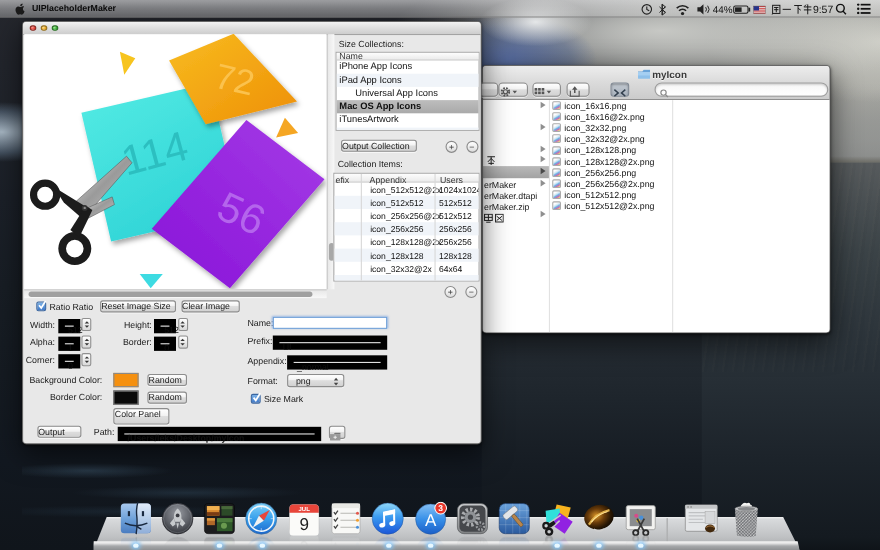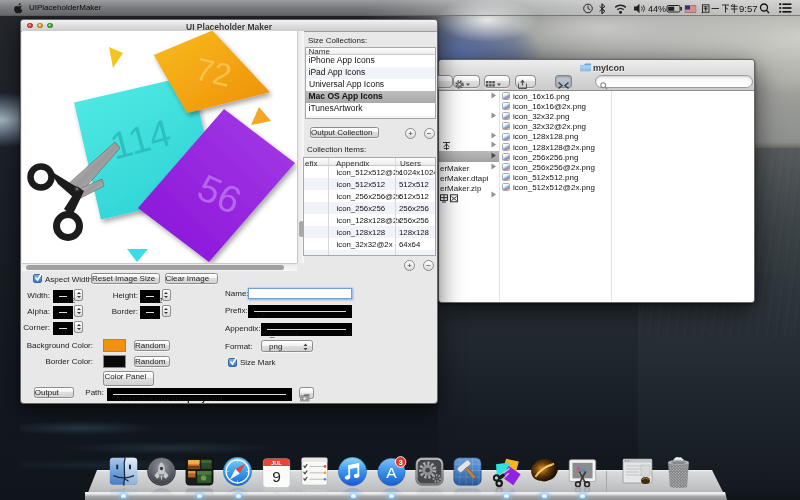--- a/index.html
+++ b/index.html
@@ -17,21 +17,21 @@
 #sea-right{position:absolute;left:610px;top:148px;width:190px;height:352px;background:linear-gradient(180deg,#575b5d 0px,#4a5053 35px,#3b4347 80px,#2f373d 140px,#262e35 200px,#1c232a 270px,#141a20 340px,#0f1419 352px)}
 #sea-right:after{content:"";position:absolute;left:0;right:0;top:0;height:190px;background:repeating-linear-gradient(98deg,rgba(190,160,120,0.018) 0 2px,rgba(0,0,0,0.022) 2px 5px,rgba(0,0,0,0) 5px 9px)}
 #horizon{position:absolute;left:610px;top:142px;width:190px;height:8px;background:linear-gradient(180deg,rgba(110,110,105,0),#72726c 60%,#575b5d)}
 #sea-mid{position:absolute;left:438px;top:303px;width:200px;height:197px;background:linear-gradient(180deg,#262d34 0,#1e252c 60px,#161c23 120px,#0f141a 197px)}
 #streaks{position:absolute;left:20px;top:400px;width:420px;height:100px;background:
  radial-gradient(110px 10px at 60px 28px,rgba(90,130,160,0.30),rgba(0,0,0,0) 70%),
  radial-gradient(150px 9px at 150px 48px,rgba(80,120,150,0.22),rgba(0,0,0,0) 70%),
  radial-gradient(180px 8px at 90px 65px,rgba(70,110,140,0.16),rgba(0,0,0,0) 70%);background-repeat:no-repeat}
 
 #menubar{position:absolute;left:0;top:0;width:800px;height:16px;background:linear-gradient(180deg,rgba(255,255,255,0.55),rgba(235,235,235,0.44) 50%,rgba(200,200,200,0.4));border-bottom:1px solid rgba(40,40,40,0.55);box-sizing:border-box}
-#menubar .t{position:absolute;top:3.2px;font-size:8px;font-weight:normal;color:#0a0a0a}
+#menubar .t{position:absolute;top:3.2px;font-size:8px;font-weight:bold;color:#0a0a0a}
 
 .win{position:absolute;border-radius:4px;box-shadow:0 8px 26px rgba(0,0,0,0.6),0 1px 3px rgba(0,0,0,0.5);background:#ececec;border:1px solid rgba(60,60,60,0.75);box-sizing:border-box}
 .aqua-btn{position:absolute;box-sizing:border-box;border:1px solid #8d8d8d;border-radius:2.5px;background:linear-gradient(180deg,#ffffff,#f2f2f2 45%,#dedede 50%,#d2d2d2);box-shadow:0 1px 0 rgba(255,255,255,0.6);color:#222}
 .fld{position:absolute;box-sizing:border-box;border:6px solid #000000;background:#fff;font-size:8px;line-height:8px;color:#111;padding:1px 0 0 3px;box-shadow:inset 0 1px 1px rgba(0,0,0,0.15);overflow:visible}
 .lbl{position:absolute;font-size:8px;color:#1a1a1a;white-space:nowrap}
 .rlb{position:absolute;font-size:8px;color:#1a1a1a;white-space:nowrap;text-align:right}
 .stp{position:absolute;width:9px;height:12px;border:1px solid #909090;border-radius:2px;background:linear-gradient(180deg,#fff,#d8d8d8);box-sizing:border-box}
 .stp:before{content:"";position:absolute;left:1.5px;top:2px;border-left:2px solid transparent;border-right:2px solid transparent;border-bottom:2.5px solid #333}
 .stp:after{content:"";position:absolute;left:1.5px;bottom:2px;border-left:2px solid transparent;border-right:2px solid transparent;border-top:2.5px solid #333}
 .chk{position:absolute;width:9px;height:9px;border-radius:2px;background:linear-gradient(180deg,#7db3e8,#3e78c8);border:1px solid #3a66a0;box-sizing:border-box}
@@ -149,21 +149,20 @@
       <div class="frow" style="top:91.9px"><span>icon_512x512@2x.png</span></div>
     </div>
   </div>
 </div>
 
 <div class="win" id="app" style="left:20px;top:19px;width:418px;height:385px;background:#e8e8e8">
   <div class="abs" style="left:0;top:0;width:416px;height:11px;border-radius:3px 3px 0 0;background:linear-gradient(180deg,#f2f2f2,#e0e0e0 45%,#cdcdcd);border-bottom:1px solid #9c9c9c"></div>
   <div class="abs" style="left:6.2px;top:2.7px;width:5.6px;height:5.6px;border-radius:3px;background:radial-gradient(circle at 35% 30%,#ffa8a0,#e8433c 55%,#c03028);border:0.5px solid #8a2820;box-sizing:border-box"></div>
   <div class="abs" style="left:16.2px;top:2.7px;width:5.6px;height:5.6px;border-radius:3px;background:radial-gradient(circle at 35% 30%,#ffe8a8,#f0ad25 55%,#c8891a);border:0.5px solid #96701a;box-sizing:border-box"></div>
   <div class="abs" style="left:26.2px;top:2.7px;width:5.6px;height:5.6px;border-radius:3px;background:radial-gradient(circle at 35% 30%,#b8f0a8,#3cb43a 55%,#1f8a20);border:0.5px solid #257020;box-sizing:border-box"></div>
-  <div class="abs" style="left:0;top:1.5px;width:416px;text-align:center;font-size:8.5px;font-weight:bold;color:#3a3a3a;text-shadow:0 1px 0 rgba(255,255,255,0.5)">UI Placeholder Maker</div>
 
   <div class="abs" style="left:1px;top:11px;width:275px;height:232px;background:#fff;overflow:hidden">
     <svg width="275" height="232" viewBox="0 0 275 232">
       <defs>
         <linearGradient id="og" x1="0" y1="0" x2="1" y2="1">
               <stop offset="0" stop-color="#f8bc20"></stop>
               <stop offset="1" stop-color="#ee8f07"></stop>
             </linearGradient>
         <linearGradient id="cg" x1="0" y1="0" x2="0.6" y2="1">
               <stop offset="0" stop-color="#55ece4"></stop>
@@ -209,21 +208,21 @@
     <div class="abs" style="left:0.5px;top:190px;width:5px;height:16px;border-radius:3px;background:#a8a8a8"></div>
   </div>
   <div class="abs" style="left:1px;top:243px;width:275px;height:7.5px;background:linear-gradient(180deg,#e8e8e8,#f8f8f8);border-top:1px solid #c8c8c8;box-sizing:border-box">
     <div class="abs" style="left:4px;top:1px;width:258px;height:5px;border-radius:2.5px;background:#a0a0a0"></div>
   </div>
   <div class="lbl" style="left:287px;top:16px">Size Collections:</div>
   <div class="abs" style="left:284px;top:26.5px;width:131px;height:72.5px;background:#fff;border:1px solid #a8a8a8;box-sizing:border-box;overflow:hidden;font-size:8.5px;color:#111">
     <div class="abs" style="left:0;top:0;width:131px;height:7.5px;background:linear-gradient(180deg,#fdfdfd,#ebebeb);border-bottom:1px solid #c8c8c8;box-sizing:border-box;font-size:8px;color:#333"><span style="margin-left:2.5px;position:relative;top:-0.5px">Name</span></div>
     <div class="abs" style="left:0;top:7.5px;width:131px;height:12.1px"><span style="margin-left:2.5px;line-height:11.5px">iPhone App Icons</span></div>
     <div class="abs" style="left:0;top:19.6px;width:131px;height:12.1px;background:#f0f4f9"><span style="margin-left:2.5px;line-height:11.5px">iPad App Icons</span></div>
-    <div class="abs" style="left:0;top:31.7px;width:131px;height:12.1px"><span style="margin-left:3px;line-height:11.5px">Universal App Icons</span></div>
+    <div class="abs" style="left:0;top:31.7px;width:131px;height:12.1px"><span style="margin-left:17px;line-height:11.5px">Universal App Icons</span></div>
     <div class="abs" style="left:0;top:43.8px;width:131px;height:12.1px;background:linear-gradient(180deg,#bdbdbd,#a9a9a9)"><span style="margin-left:2.5px;line-height:11.5px;font-weight:bold">Mac OS App Icons</span></div>
     <div class="abs" style="left:0;top:55.9px;width:131px;height:12.1px"><span style="margin-left:2.5px;line-height:11.5px">iTunesArtwork</span></div>
     <div class="abs" style="left:0;top:68px;width:131px;height:4.5px;background:#f0f4f9"></div>
   </div>
   <div class="aqua-btn" style="left:289px;top:107px;width:69px;height:10.5px;font-size:8px;line-height:9.5px">Output Collection</div>
   <div class="rnd" style="left:384px;top:107.5px">+</div>
   <div class="rnd" style="left:402.5px;top:107.5px">−</div>
   <div class="lbl" style="left:286px;top:124.5px">Collection Items:</div>
   <div class="abs" style="left:282px;top:137px;width:133px;height:99px;background:#fff;border:1px solid #a8a8a8;box-sizing:border-box;overflow:hidden;font-size:8px;color:#111">
     <div class="abs" style="left:0;top:0;width:133px;height:8px;background:linear-gradient(180deg,#fdfdfd,#ebebeb);border-bottom:1px solid #c8c8c8;box-sizing:border-box;font-size:8px;color:#333">
@@ -263,21 +262,21 @@
     <div class="abs" style="left:24.2px;top:0;width:1px;height:99px;background:#d8d8d8"></div>
     <div class="abs" style="left:91.4px;top:0;width:1px;height:99px;background:#d8d8d8"></div>
   </div>
   <div class="rnd" style="left:383px;top:240px">+</div>
   <div class="rnd" style="left:402px;top:240px">−</div>
   <div class="chk" style="left:12px;top:254px">
         <svg width="11" height="11" viewBox="0 0 11 11">
           <path d="M2.5 5.5 L4.5 8 L8.5 1.5" fill="none" stroke="#fff" stroke-width="1.6"></path>
         </svg>
       </div>
-  <div class="lbl" style="left:24px;top:254.5px">Aspect Width</div>
+  <div class="lbl" style="left:24px;top:254.5px">Ratio Ratio</div>
   <div class="aqua-btn" style="left:70px;top:253.3px;width:69px;height:11px;font-size:8px;line-height:10px">Reset Image Size</div>
   <div class="aqua-btn" style="left:143.5px;top:253.3px;width:53px;height:11px;font-size:8px;line-height:10px">Clear Image</div>
   <div class="rlb" style="left:0px;top:270.5px;width:29px">Width:</div>
   <div class="fld" style="left:31.8px;top:269.5px;width:20px;height:10.5px">512</div>
   <div class="stp" style="left:53.4px;top:268.5px"></div>
   <div class="rlb" style="left:80px;top:270.5px;width:37px">Height:</div>
   <div class="fld" style="left:119.3px;top:269.5px;width:20px;height:10.5px">512</div>
   <div class="stp" style="left:140.6px;top:268.5px"></div>
   <div class="rlb" style="left:0px;top:286.5px;width:29px">Alpha:</div>
   <div class="fld" style="left:31.8px;top:285.7px;width:20px;height:10.5px">1</div>

